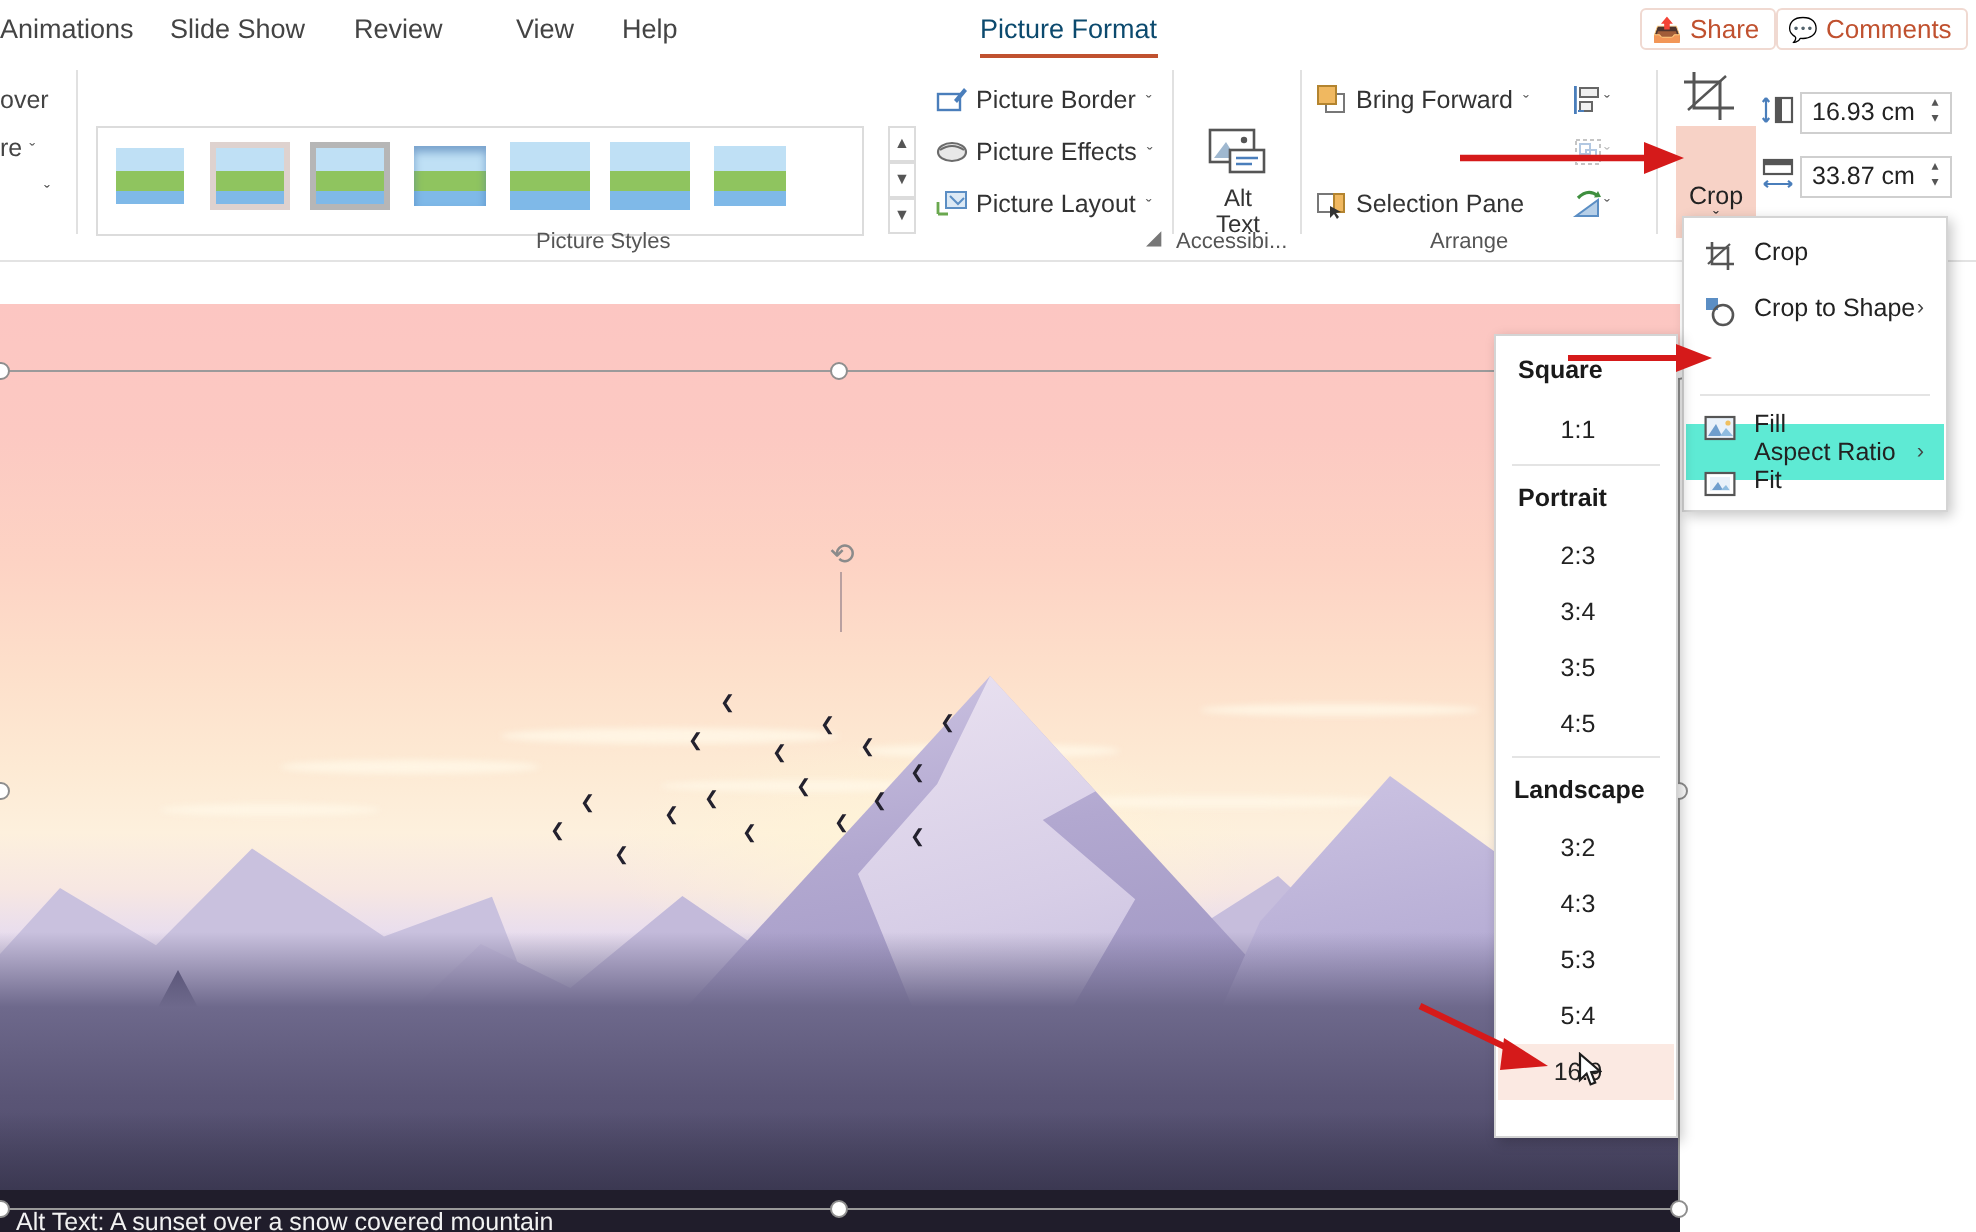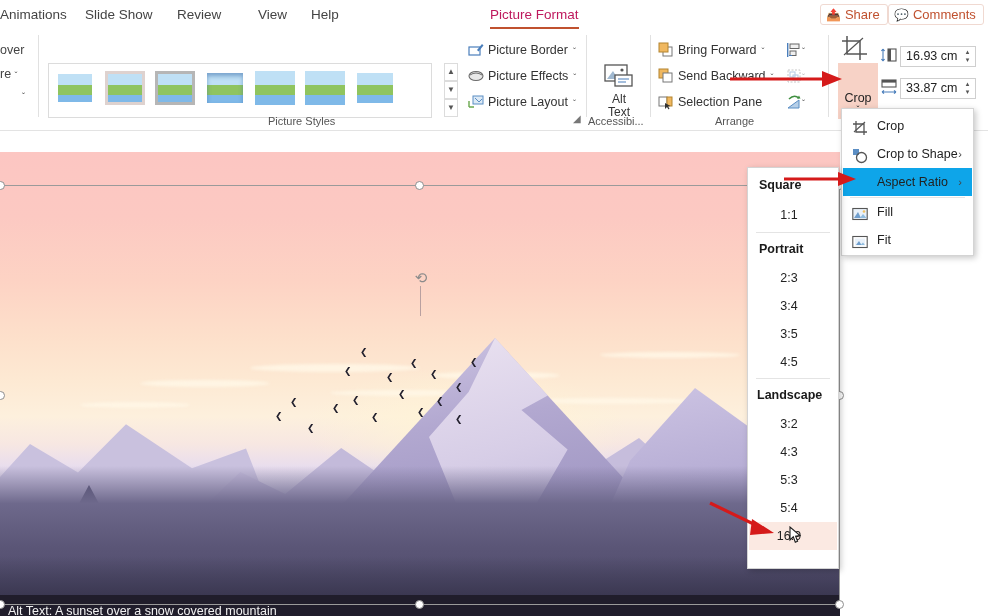--- a/index.html
+++ b/index.html
@@ -14,21 +14,21 @@
   
   .tabstrip {
     position: absolute; left: 0; top: 0; width: 988px; height: 29px;
     background: #ffffff;
   }
   .tab {
     position: absolute; top: 2px; height: 25px;
     font-size: 13.5px; color: #444444; line-height: 25px;
     white-space: nowrap; cursor: default;
   }
-  .tab.active { color: #be185d; }
+  .tab.active { color: #0c4a6e; }
   .tab.active::after {
     content: ""; position: absolute; left: 0; right: 0; bottom: -2px;
     height: 2px; background: #C0512F;
   }
   .sharebtn {
     position: absolute; top: 4px; height: 21px;
     border: 1px solid #f0d9d1; border-radius: 3px;
     font-size: 13px; color: #C0512F; line-height: 19px;
     padding: 0 7px 0 5px; white-space: nowrap; background: #fff;
   }
@@ -199,21 +199,21 @@
   .menu {
     position: absolute; background: #ffffff;
     border: 1px solid #d4d4d4; box-shadow: 2px 2px 6px rgba(0,0,0,.22);
   }
   .cropmenu { left: 841px; top: 108px; width: 133px; height: 148px; }
   .mi {
     position: absolute; left: 1px; right: 1px; height: 28px;
     font-size: 12.5px; color: #222; line-height: 28px; padding-left: 34px;
     white-space: nowrap;
   }
-  .mi.hl { background: #0ea5e9; }
+  .mi.hl { background: #5eead4; margin-top: 44px; }
   .mi .arrow { position: absolute; right: 10px; font-size: 11px; color: #444; }
   .mi .mico { position: absolute; left: 9px; top: 6px; width: 16px; height: 16px; }
   .msep { position: absolute; left: 8px; right: 8px; height: 1px; background: #e4e4e4; }
 
   .ratiomenu { left: 747px; top: 167px; width: 92px; height: 402px; }
   .rhead {
     position: absolute; left: 1px; right: 1px; height: 26px;
     font-size: 12.5px; font-weight: bold; color: #1a1a1a;
     line-height: 26px; padding-left: 10px;
   }
@@ -346,29 +346,20 @@
 
     <div class="irow" style="left:656px; top:10px;">
       <span class="ico">
         <svg width="16" height="16" viewBox="0 0 16 16">
             <rect x="5" y="5" width="9" height="9" fill="#fff" stroke="#777" stroke-width="1"></rect>
             <rect x="1" y="1" width="9" height="9" fill="#f0b860" stroke="#b3842f" stroke-width="1"></rect>
           </svg>
       </span>
       <span>Bring Forward</span><span class="chev">ˇ</span>
     </div>
-    <div class="irow" style="left:656px; top:36px;">
-      <span class="ico">
-        <svg width="16" height="16" viewBox="0 0 16 16">
-            <rect x="1" y="1" width="9" height="9" fill="#f0b860" stroke="#b3842f" stroke-width="1"></rect>
-            <rect x="5" y="5" width="9" height="9" fill="#fff" stroke="#777" stroke-width="1"></rect>
-          </svg>
-      </span>
-      <span>Send Backward</span><span class="chev">ˇ</span>
-    </div>
     <div class="irow" style="left:656px; top:62px;">
       <span class="ico">
         <svg width="16" height="16" viewBox="0 0 16 16">
             <rect x="1" y="3" width="8" height="9" fill="#fff" stroke="#777" stroke-width="1"></rect>
             <rect x="9" y="3" width="5" height="9" fill="#f0b860" stroke="#b3842f" stroke-width="1"></rect>
             <path d="M7 9 L7 15 L9 13 L10.5 15.5 L11.5 14.5 L10 12.5 L12.5 12 Z" fill="#333"></path>
           </svg>
       </span>
       <span>Selection Pane</span>
     </div>

